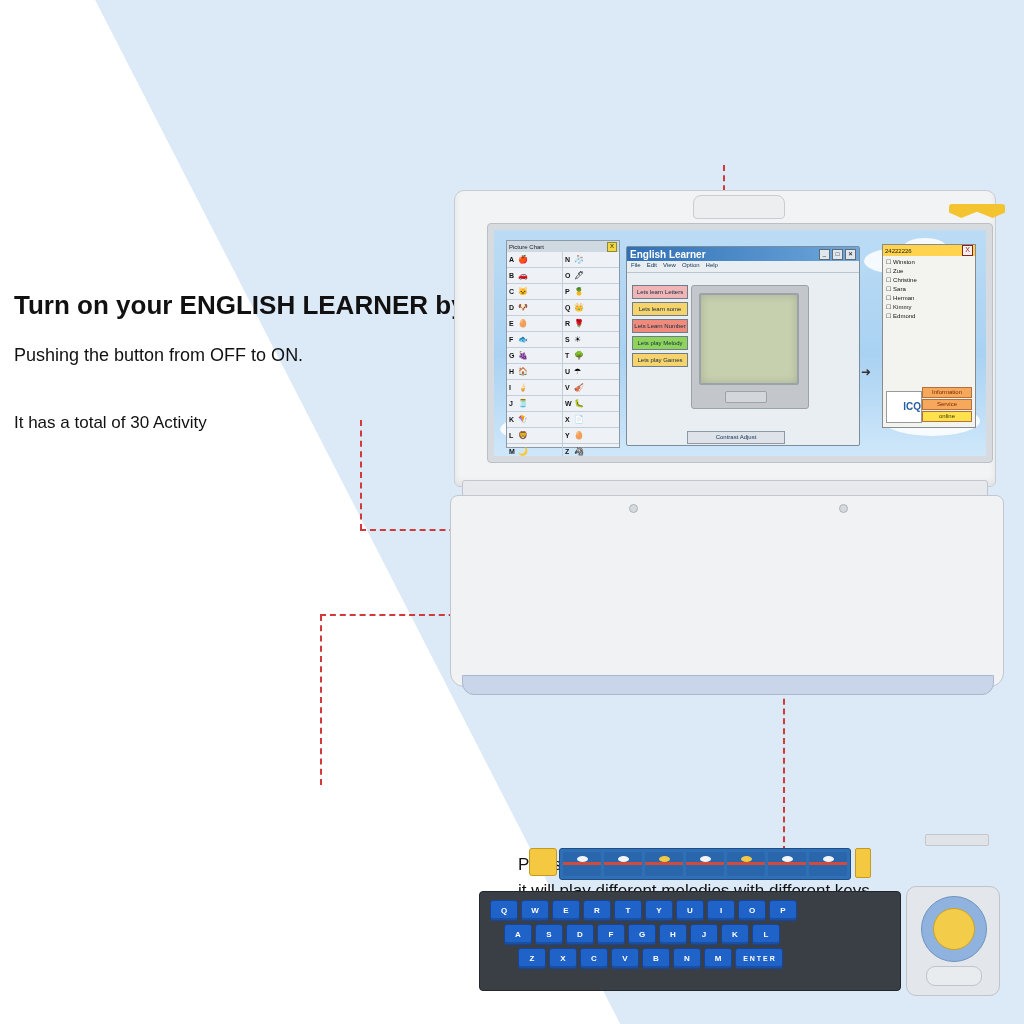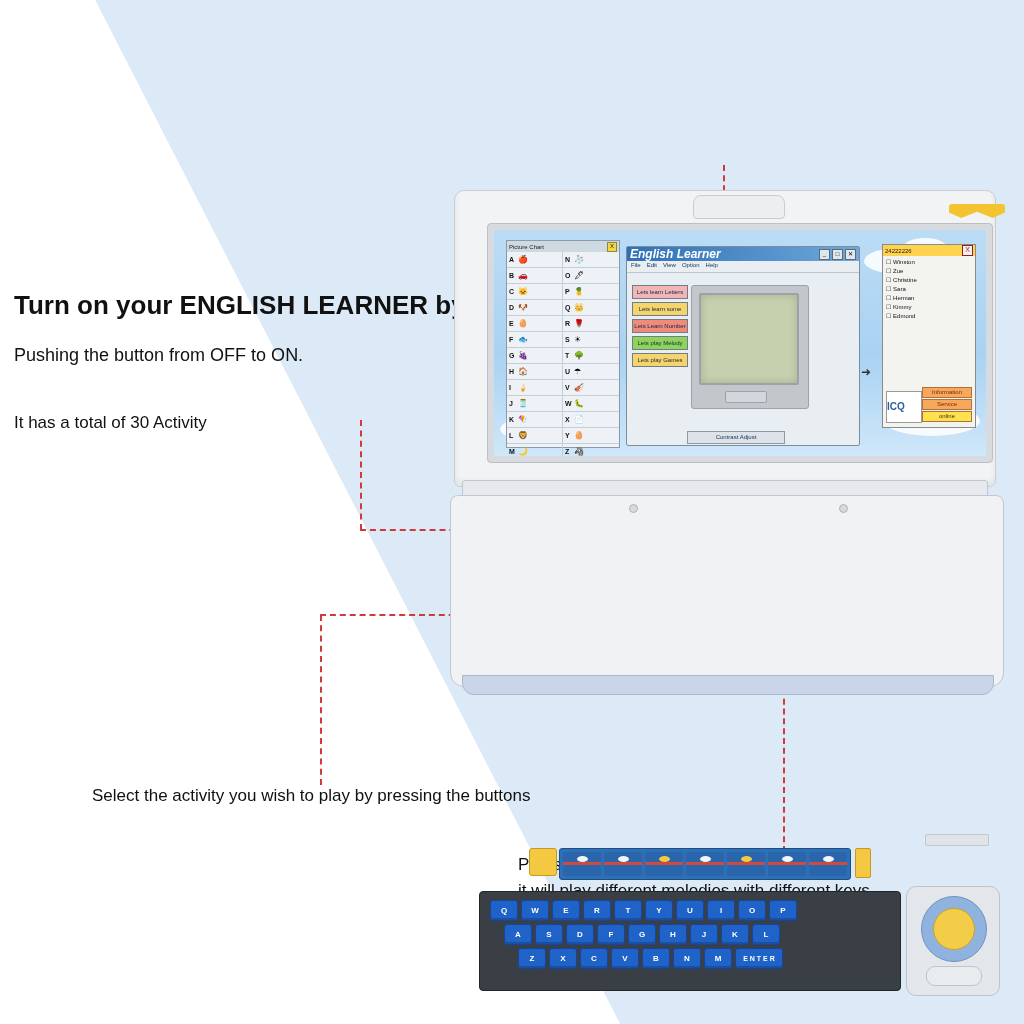--- a/index.html
+++ b/index.html
@@ -105,21 +105,21 @@
 
   
   .win-main {
     position:absolute; left:132px; top:16px; width:232px; height:198px;
     background:#e9eef3; border:1px solid #7d8c99; border-radius:2px;
   }
   .win-main .tb {
     height:14px; background:linear-gradient(90deg,#2f6fb5,#6ea8dc);
     display:flex; align-items:center; justify-content:space-between; padding:0 3px;
   }
-  .win-main .tb span.title { font-size:12px; color:#fff; font-style:italic; font-weight:bold; }
+  .win-main .tb span.title { font-size:10px; color:#fff; font-weight:bold; }
   .win-main .tb .btns { display:flex; gap:2px; }
   .win-main .tb .btns i { display:block; width:9px; height:9px; background:#dfe6ec; border:1px solid #5d6b78; font-size:6px; line-height:8px; text-align:center; font-style:normal; }
   .win-main .menubar { height:9px; font-size:6px; color:#14324f; display:flex; gap:6px; padding:1px 4px; border-bottom:1px solid #b9c5d0; }
   .win-main .body { position:relative; height:175px; }
   .menu-btn {
     position:absolute; left:5px; width:54px; height:12px;
     font-size:6px; color:#0b2b49; text-align:center; line-height:12px;
     border:1px solid #6d7d8c;
   }
   .lcd {
@@ -144,21 +144,21 @@
   
   .win-list {
     position:absolute; right:10px; top:14px; width:92px; height:182px;
     background:#f3f3ef; border:1px solid #8a8a8a;
   }
   .win-list .tb { height:11px; background:#ffd34d; display:flex; align-items:center; justify-content:space-between; padding:0 2px; }
   .win-list .tb .num { font-size:6px; color:#1a1a1a; }
   .win-list .tb .x { width:9px; height:9px; background:#f0f0f0; border:1px solid #8a2020; color:#b02020; font-size:7px; line-height:8px; text-align:center; }
   .win-list .names { padding:2px 3px; }
   .win-list .names div { font-size:6px; color:#111; line-height:9px; }
-  .icq-box { position:absolute; left:3px; bottom:4px; width:34px; height:30px; background:#ffffff; border:1px solid #9a9a9a; font-size:10px; font-weight:bold; color:#2a5d9f; text-align:left; line-height:30px; }
+  .icq-box { position:absolute; left:3px; bottom:4px; width:34px; height:30px; background:#ffffff; border:1px solid #9a9a9a; font-size:10px; font-weight:bold; color:#2a5d9f; text-align:right; line-height:30px; }
   .icq-btns { position:absolute; right:3px; bottom:4px; width:50px; }
   .icq-btns div { font-size:6px; color:#7a2a00; background:#f6a85c; border:1px solid #b3703a; text-align:center; line-height:9px; margin-bottom:1px; }
   .icq-btns div.on { background:#ffe14d; color:#3a3a00; }
 
   
   .hinge {
     position:absolute; left:22px; top:310px; width:524px; height:22px;
     background:#e7e9ec; border:1px solid #c2c6cc; border-radius:3px;
   }
   .base {
@@ -231,21 +231,20 @@
 
 <div class="page">
   <div class="wedge"></div>
   <div class="wedge2"></div>
 
 
   <div class="t-head2">Turn on your ENGLISH LEARNER by</div>
   <div class="t-l1">Pushing the button  from OFF to ON.</div>
   <div class="t-l3">It has a  total of 30 Activity</div>
 
-  <div class="t-b1a">Select the activity you wish to play by pressing the buttons</div>
 
   <div class="t-b2a">Press the any letter on the keyboard.</div>
   <div class="t-b2b">it will play different melodies with different keys,</div>
 
   <div class="dash dash-v" style="left:723px; top:165px; height:128px;"></div>
   <div class="dot" style="left:718px; top:288px;"></div>
 
   <div class="dash dash-v" style="left:360px; top:420px; height:110px;"></div>
   <div class="dash dash-h" style="left:360px; top:529px; width:165px;"></div>
   <div class="dot" style="left:519px; top:524px;"></div>

